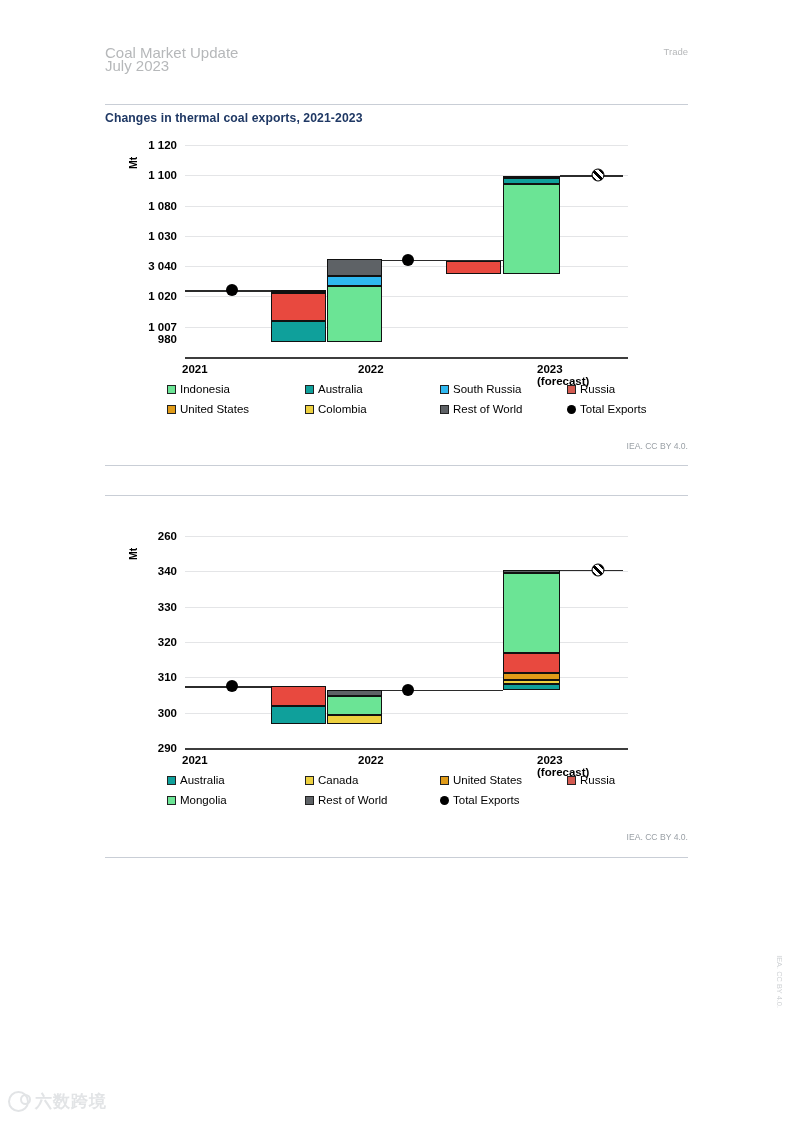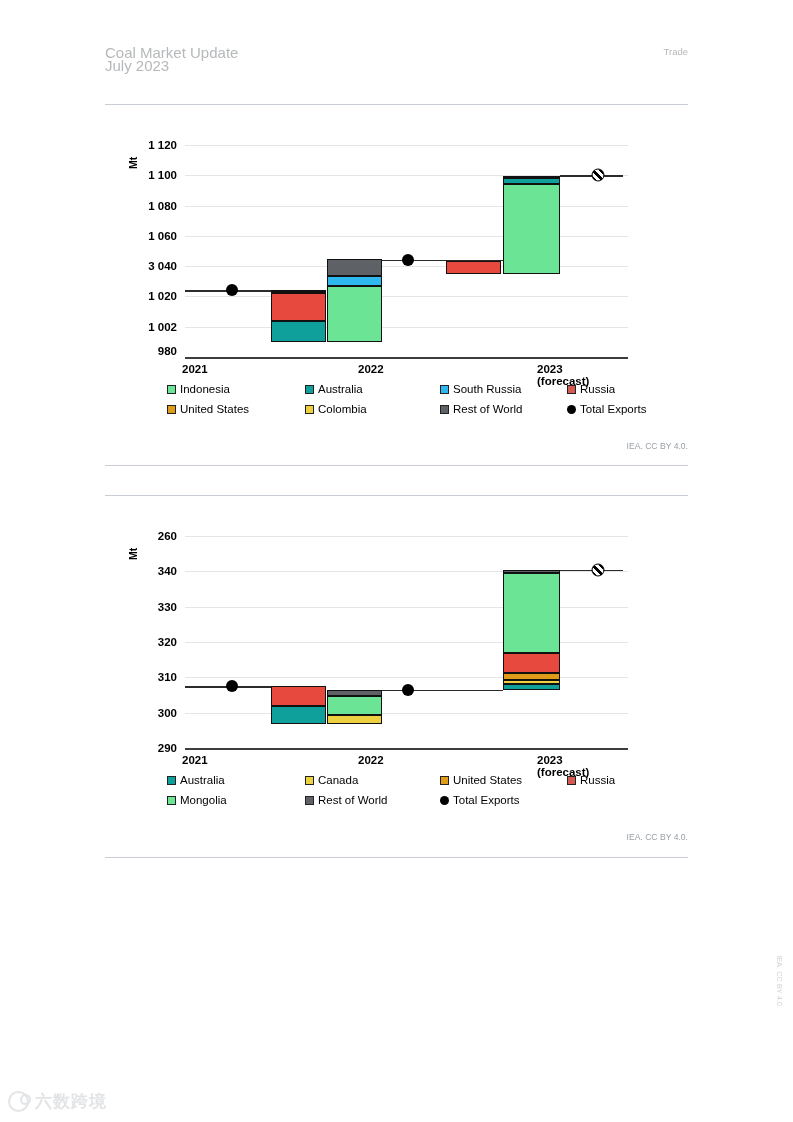--- a/index.html
+++ b/index.html
@@ -98,31 +98,32 @@
 
   <div class="rh">
     <div class="rh-left">
       <div>Coal Market Update</div>
       <div>July 2023</div>
     </div>
     <div class="rh-right">Trade</div>
   </div>
 
   <div class="rule-top" style="top:104px"></div>
+  <div class="chart-title" style="top:111px">Changes in thermal coal exports, 2021-2023</div>
   <div id="plot1" class="plot" style="left:105px; top:135px; width:583px; height:300px;">
       <div class="ylab" style="left: 22px; top: 34px;">Mt</div>
-      <div class="ytick" style="top: 216px; left: 0px; width: 72px;">980</div>
+      <div class="ytick" style="top: 204px; left: 0px; width: 72px;">980</div>
       <div class="grid" style="left: 80px; top: 191.714px; width: 443px;"></div>
-      <div class="ytick" style="top: 191.714px; left: 0px; width: 72px;">1 002</div>
+      <div class="ytick" style="top: 191.714px; left: 0px; width: 72px;">1 007</div>
       <div class="grid" style="left: 80px; top: 161.429px; width: 443px;"></div>
       <div class="ytick" style="top: 161.429px; left: 0px; width: 72px;">1 020</div>
       <div class="grid" style="left: 80px; top: 131.143px; width: 443px;"></div>
       <div class="ytick" style="top: 131.143px; left: 0px; width: 72px;">3 040</div>
       <div class="grid" style="left: 80px; top: 100.857px; width: 443px;"></div>
-      <div class="ytick" style="top: 100.857px; left: 0px; width: 72px;">1 060</div>
+      <div class="ytick" style="top: 100.857px; left: 0px; width: 72px;">1 030</div>
       <div class="grid" style="left: 80px; top: 70.5714px; width: 443px;"></div>
       <div class="ytick" style="top: 70.5714px; left: 0px; width: 72px;">1 080</div>
       <div class="grid" style="left: 80px; top: 40.2857px; width: 443px;"></div>
       <div class="ytick" style="top: 40.2857px; left: 0px; width: 72px;">1 100</div>
       <div class="grid" style="left: 80px; top: 10px; width: 443px;"></div>
       <div class="ytick" style="top: 10px; left: 0px; width: 72px;">1 120</div>
       <div class="axis" style="left: 80px; top: 222px; width: 443px;"></div>
       <div class="xtick" style="left: 77px; width: 100px; top: 228px;">2021</div>
       <div class="xtick" style="left: 253px; width: 100px; top: 228px;">2022</div>
       <div class="xtick" style="left: 432px; width: 100px; top: 228px;">2023<span class="sub">(forecast)</span></div>

